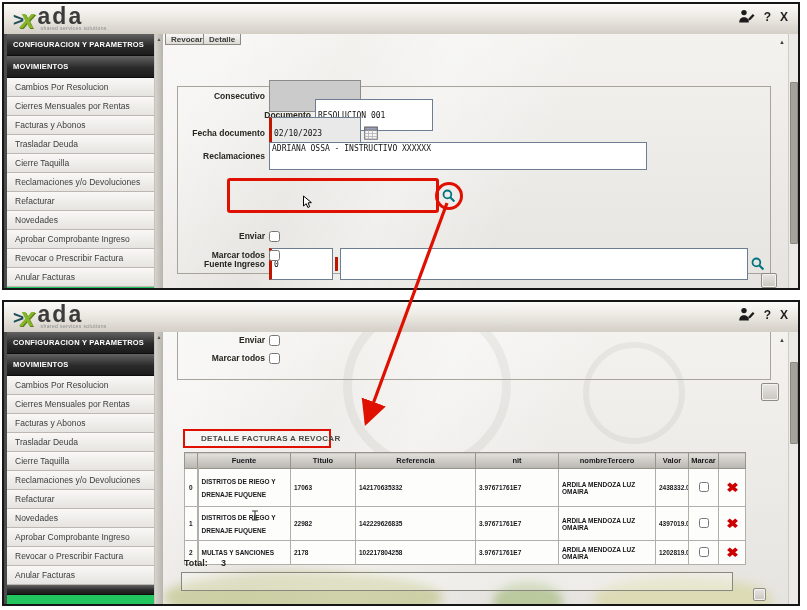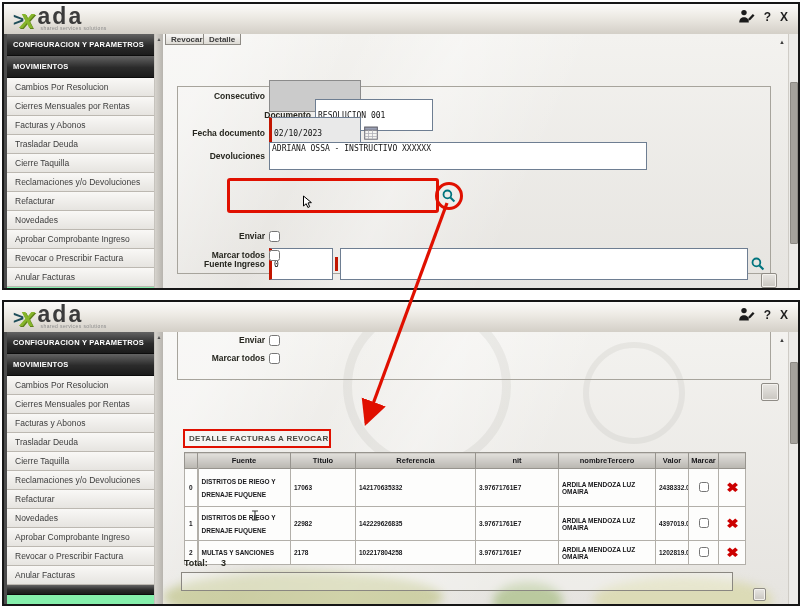--- a/index.html
+++ b/index.html
@@ -18,21 +18,21 @@
   .logo-gt{color:#1f4e5a;font-weight:bold;font-size:19px;margin-top:5px;letter-spacing:-2px;}
   .logo-x{color:#86b52a;font-weight:800;font-size:26px;font-style:italic;margin:1px 1px 0 -2px;
     text-shadow:1px 1px 0 #5d7f1a;}
   .logo-text-wrap{display:flex;flex-direction:column;margin-left:2px;}
   .logo-ada{font-size:23px;font-weight:bold;color:#3b3b3b;letter-spacing:2px;}
   .logo-tagline{font-size:5px;color:#8a8a8a;margin:-2px 0 0 3px;letter-spacing:.4px;}
   .win-icons{position:absolute;right:10px;top:5px;display:flex;align-items:center;gap:9px;}
   .win-glyph{font-weight:bold;font-size:12px;color:#1d1d1d;cursor:pointer;}
 
   
-  .sidebar{position:absolute;left:0;top:30px;width:150px;bottom:0;background:#86efac;
+  .sidebar{position:absolute;left:0;top:30px;width:150px;bottom:0;background:#22c55e;
     border-left:3px solid #4c4c4c;box-sizing:border-box;}
   .sb-head{height:21px;line-height:21px;background:linear-gradient(#636363,#2b2b2b 55%,#1b1b1b);
     color:#fff;font-size:7.5px;font-weight:bold;padding-left:6px;border-bottom:1px solid #0c0c0c;
     letter-spacing:.2px;white-space:nowrap;overflow:hidden;}
   .sb-item{height:18px;line-height:18px;font-size:8.5px;color:#3c3c3c;
     background:linear-gradient(#f9f8f6,#e6e4e0);border-bottom:1px solid #bcb8b1;
     padding-left:8px;white-space:nowrap;overflow:hidden;cursor:pointer;}
   .sb-scroll{position:absolute;left:150px;top:30px;width:9px;bottom:0;
     background:linear-gradient(90deg,#d6d3cd,#b7b4ae);border-left:1px solid #c6c3bd;
     box-sizing:border-box;text-align:center;}
@@ -78,21 +78,21 @@
 
   
   .red-annot{position:absolute;border:3px solid #e01000;border-radius:3px;pointer-events:none;z-index:6;}
   .red-circle{position:absolute;border:3px solid #e01000;border-radius:50%;z-index:6;
     display:flex;align-items:center;justify-content:center;background:transparent;}
   .overlay-svg{position:absolute;left:0;top:0;z-index:40;pointer-events:none;}
   .cursor-icon{position:absolute;z-index:30;}
 
   
   .detalle-title-box{position:absolute;border:2px solid #e01000;background:rgba(255,255,255,.25);
-    display:flex;align-items:center;padding:0 4px;box-sizing:border-box;z-index:5;}
+    display:flex;align-items:center;padding:0 16px;box-sizing:border-box;z-index:5;}
   .detalle-title{font-size:8px;font-weight:bold;color:#4a4a44;letter-spacing:.3px;white-space:nowrap;}
   table.dtable{position:absolute;border-collapse:collapse;table-layout:fixed;background:#fff;}
   .dtable th{background:linear-gradient(#e2e0dc,#b9b6b0);border:1px solid #97948e;
     font-size:7.5px;font-weight:bold;color:#17171a;height:15px;padding:0 2px;overflow:hidden;}
   .dtable td{border:1px solid #b2afa9;background:#fdfdfc;font-size:6.5px;font-weight:bold;
     color:#17171a;padding:1px 3px;overflow:hidden;vertical-align:middle;}
   .td-fuente{line-height:13px;text-transform:uppercase;}
   .td-idx{text-align:center;border-right:2px double #b2afa9 !important;}
   .td-valor{text-align:right;}
   .td-check{text-align:center;}
@@ -177,21 +177,21 @@
           <rect x="0.7" y="1.2" width="12.6" height="12" fill="#f5f5f2" stroke="#6b6b76" stroke-width="1"></rect>
           <rect x="0.7" y="1.2" width="12.6" height="3" fill="#9aa0b5" stroke="#6b6b76" stroke-width="1"></rect>
           <line x1="4.5" y1="4.2" x2="4.5" y2="13" stroke="#b0b0b8" stroke-width="0.8"></line>
           <line x1="8.5" y1="4.2" x2="8.5" y2="13" stroke="#b0b0b8" stroke-width="0.8"></line>
           <line x1="0.7" y1="7.5" x2="13.3" y2="7.5" stroke="#b0b0b8" stroke-width="0.8"></line>
           <line x1="0.7" y1="10.5" x2="13.3" y2="10.5" stroke="#b0b0b8" stroke-width="0.8"></line>
         </svg>
       </div>
 
       <div class="frow" style="top:108px;height:30px;align-items:flex-start;">
-        <span class="flabel" style="margin-top:9px;">Devoluciones</span>
+        <span class="flabel" style="margin-top:9px;">Reclamaciones</span>
         <textarea class="tinput" style="width: 378px;">ADRIANA OSSA - INSTRUCTIVO XXXXXX</textarea>
       </div>
 
 
       <div class="red-annot" style="left:64px;top:144px;width:206px;height:29px;"></div>
       <div class="red-circle" style="left:272px;top:148px;width:22px;height:22px;">
         <svg width="14" height="14" viewBox="0 0 14 14" style="cursor:pointer">
           <circle cx="5.4" cy="5.4" r="3.9" fill="none" stroke="#00747e" stroke-width="1.8"></circle>
           <line x1="8.4" y1="8.4" x2="12.4" y2="12.4" stroke="#00747e" stroke-width="2.1"></line>
         </svg>

